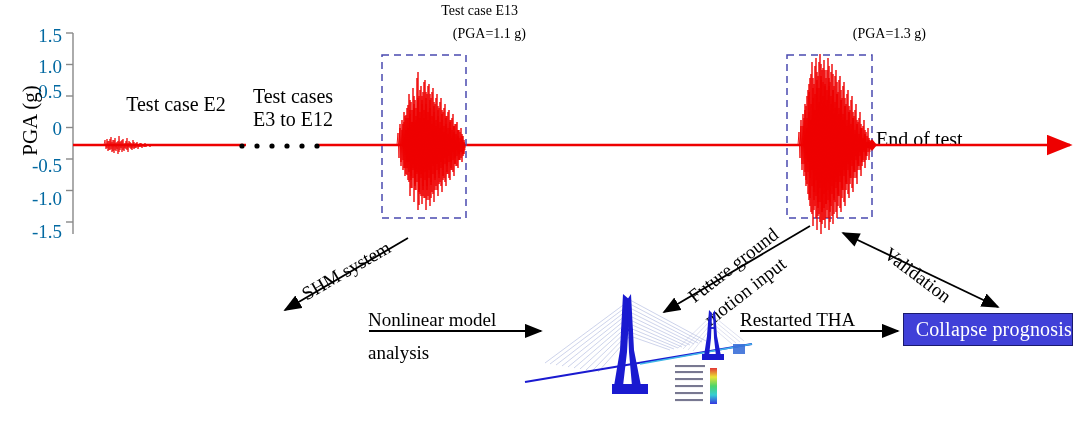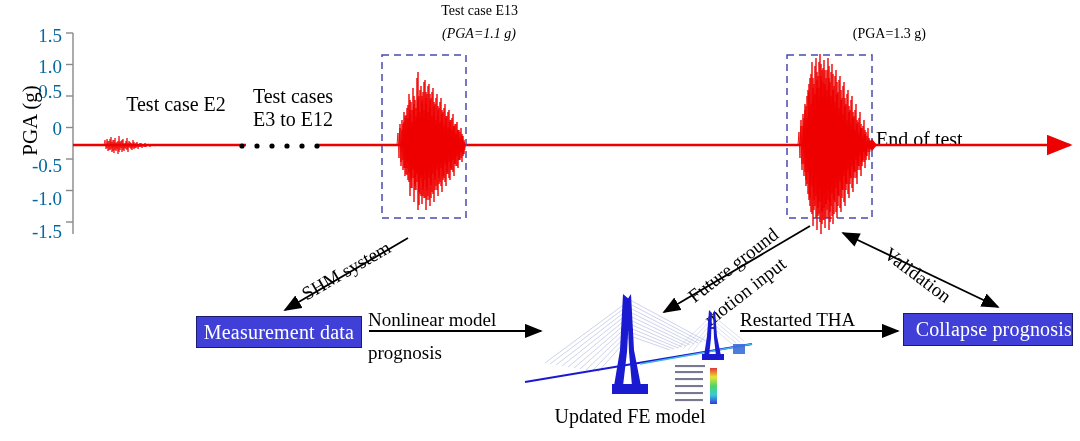--- a/index.html
+++ b/index.html
@@ -98,38 +98,34 @@
   <div class="ytick" style="left:4px; top:221px;">-1.5</div>
 
   <div class="ylabel">PGA (g)</div>
 
   <div class="inline-label" style="left:86px; top:92px; width:180px;">Test case E2</div>
 
   <div class="inline-label" style="left:228px; top:84px; width:130px;">Test cases</div>
   <div class="inline-label" style="left:228px; top:107px; width:130px;">E3 to E12</div>
 
   <div class="casetitle" style="left:352px; top:3px; width:166px;">Test case E13</div>
-  <div class="casetitle" style="left:350px; top:26px; width:166px;font-style:italic;">(PGA=1.1 g)</div>
+  <div class="casetitle" style="left:360px; top:26px; width:166px;">(PGA=1.1 g)</div>
 
   <div class="casetitle" style="left:760px; top:26px; width:166px;">(PGA=1.3 g)</div>
 
   <div class="endtest" style="left:876px; top:128px;">End of test</div>
 
-  <div class="flowbox" style="left:196px; top:316px; width:166px; height:32px;">
-    <span>Measurement data</span>
-  </div>
 
   <div class="flowbox" style="left:903px; top:313px; width:170px; height:33px;justify-content:flex-end;">
     <span>Collapse prognosis</span>
   </div>
 
-  <div class="femcap" style="left:520px; top:405px; width:220px;">Updated FE model</div>
 
   <div class="arrowcap" style="left:368px; top:308px; width:170px;">Nonlinear model</div>
-  <div class="arrowcap" style="left:368px; top:341px; width:170px;">prognosis</div>
+  <div class="arrowcap" style="left:368px; top:341px; width:170px;">analysis</div>
 
   <div class="arrowcap" style="left:740px; top:308px; width:160px;">Restarted THA</div>
 
   <div class="rotcap" style="left:298px; top:286px; transform: rotate(-30deg);">SHM system</div>
 
   <div class="rotcap" style="left:684px; top:290px; transform: rotate(-38deg);">Future ground</div>
   <div class="rotcap" style="left:700px; top:313px; transform: rotate(-38deg);">motion input</div>
 
   <div class="rotcap" style="left:893px; top:243px; transform: rotate(37deg);">Validation</div>
 

